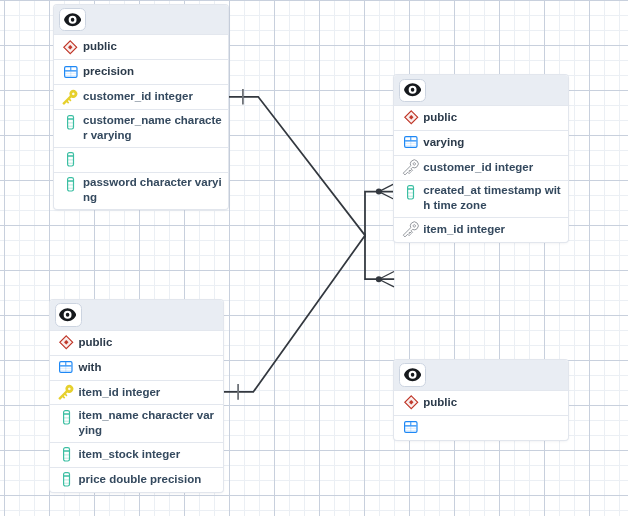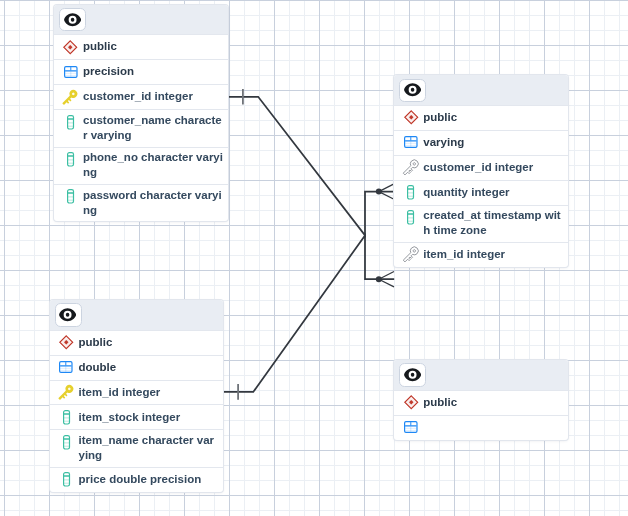--- a/index.html
+++ b/index.html
@@ -113,21 +113,20 @@
       <span class="lbl">customer_name character varying</span>
     </div>
     <div class="row">
       <span class="ico">
           <svg width="7.1" height="14.6" viewBox="0 0 7.1 14.6">
             <rect x="0.6" y="0.6" width="5.9" height="13.4" rx="1.75" fill="none" stroke="#3cbfa3" stroke-width="1.2"></rect>
             <path d="M0.75 4.0H6.35" stroke="#3cbfa3" stroke-width="1.3"></path>
             <path d="M0.75 7.9H6.35M0.75 11.2H6.35" stroke="#3cbfa3" stroke-width="1.0" opacity="0.35"></path>
           </svg>
         </span>
-      <span class="lbl">phone_no character varying</span>
     </div>
     <div class="row">
       <span class="ico">
           <svg width="7.1" height="14.6" viewBox="0 0 7.1 14.6">
             <rect x="0.6" y="0.6" width="5.9" height="13.4" rx="1.75" fill="none" stroke="#3cbfa3" stroke-width="1.2"></rect>
             <path d="M0.75 4.0H6.35" stroke="#3cbfa3" stroke-width="1.3"></path>
             <path d="M0.75 7.9H6.35M0.75 11.2H6.35" stroke="#3cbfa3" stroke-width="1.0" opacity="0.35"></path>
           </svg>
         </span>
       <span class="lbl">password character varying</span>
@@ -185,30 +184,20 @@
       <span class="lbl">customer_id integer</span>
     </div>
     <div class="row">
       <span class="ico">
           <svg width="7.1" height="14.6" viewBox="0 0 7.1 14.6">
             <rect x="0.6" y="0.6" width="5.9" height="13.4" rx="1.75" fill="none" stroke="#3cbfa3" stroke-width="1.2"></rect>
             <path d="M0.75 4.0H6.35" stroke="#3cbfa3" stroke-width="1.3"></path>
             <path d="M0.75 7.9H6.35M0.75 11.2H6.35" stroke="#3cbfa3" stroke-width="1.0" opacity="0.35"></path>
           </svg>
         </span>
-      <span class="lbl">quantity integer</span>
-    </div>
-    <div class="row">
-      <span class="ico">
-          <svg width="7.1" height="14.6" viewBox="0 0 7.1 14.6">
-            <rect x="0.6" y="0.6" width="5.9" height="13.4" rx="1.75" fill="none" stroke="#3cbfa3" stroke-width="1.2"></rect>
-            <path d="M0.75 4.0H6.35" stroke="#3cbfa3" stroke-width="1.3"></path>
-            <path d="M0.75 7.9H6.35M0.75 11.2H6.35" stroke="#3cbfa3" stroke-width="1.0" opacity="0.35"></path>
-          </svg>
-        </span>
       <span class="lbl">created_at timestamp with time zone</span>
     </div>
     <div class="row">
       <span class="ico">
           <svg width="14.4" height="14.4" viewBox="0 0 13.6 13.6">
             <g transform="rotate(-45 6.8 6.8)">
               <path d="M11.1 2.9 a3.75 3.75 0 1 1 0 7.5 a3.75 3.75 0 0 1 -3.6 -2.6 H5.6 v1.9 H4.1 v-1.9 H2.6 v1.9 H1.1 v-1.9 H-2.5 v-2.3 H7.5 a3.75 3.75 0 0 1 3.6 -2.6 z" fill="none" stroke="#90949a" stroke-width="0.85"></path>
               <circle cx="11.1" cy="6.65" r="1.15" fill="none" stroke="#90949a" stroke-width="0.8"></circle>
             </g>
           </svg>
@@ -247,52 +236,52 @@
     <div class="row bold">
       <span class="ico">
           <svg width="13.6" height="11.9" viewBox="0 0 13.6 11.9">
             <rect x="0.6" y="0.6" width="12.4" height="10.7" rx="1.35" fill="none" stroke="#1e88f5" stroke-width="1.2"></rect>
             <path d="M6.8 1.1V4.5" stroke="#1e88f5" stroke-width="1.0"></path>
             <path d="M1.1 4.85H12.5" stroke="#1e88f5" stroke-width="1.3"></path>
             <path d="M6.8 5.5V10.8" stroke="#1e88f5" stroke-width="0.9" opacity="0.22"></path>
             <path d="M1.2 7.4H12.4M1.2 9.5H12.4" stroke="#1e88f5" stroke-width="0.8" opacity="0.16"></path>
           </svg>
         </span>
-      <span class="lbl">double</span>
+      <span class="lbl">with</span>
     </div>
     <div class="row">
       <span class="ico">
           <svg width="14.4" height="14.4" viewBox="0 0 13.6 13.6">
             <g transform="rotate(-45 6.8 6.8)">
               <path d="M11.1 2.9 a3.75 3.75 0 1 1 0 7.5 a3.75 3.75 0 0 1 -3.6 -2.6 H5.6 v1.9 H4.1 v-1.9 H2.6 v1.9 H1.1 v-1.9 H-2.5 v-2.3 H7.5 a3.75 3.75 0 0 1 3.6 -2.6 z" fill="#e6d02d"></path>
               <circle cx="11.1" cy="6.65" r="1.25" fill="#fdfbe8"></circle>
             </g>
           </svg>
         </span>
       <span class="lbl">item_id integer</span>
     </div>
     <div class="row">
       <span class="ico">
           <svg width="7.1" height="14.6" viewBox="0 0 7.1 14.6">
             <rect x="0.6" y="0.6" width="5.9" height="13.4" rx="1.75" fill="none" stroke="#3cbfa3" stroke-width="1.2"></rect>
             <path d="M0.75 4.0H6.35" stroke="#3cbfa3" stroke-width="1.3"></path>
             <path d="M0.75 7.9H6.35M0.75 11.2H6.35" stroke="#3cbfa3" stroke-width="1.0" opacity="0.35"></path>
           </svg>
         </span>
+      <span class="lbl">item_name character varying</span>
+    </div>
+    <div class="row">
+      <span class="ico">
+          <svg width="7.1" height="14.6" viewBox="0 0 7.1 14.6">
+            <rect x="0.6" y="0.6" width="5.9" height="13.4" rx="1.75" fill="none" stroke="#3cbfa3" stroke-width="1.2"></rect>
+            <path d="M0.75 4.0H6.35" stroke="#3cbfa3" stroke-width="1.3"></path>
+            <path d="M0.75 7.9H6.35M0.75 11.2H6.35" stroke="#3cbfa3" stroke-width="1.0" opacity="0.35"></path>
+          </svg>
+        </span>
       <span class="lbl">item_stock integer</span>
-    </div>
-    <div class="row">
-      <span class="ico">
-          <svg width="7.1" height="14.6" viewBox="0 0 7.1 14.6">
-            <rect x="0.6" y="0.6" width="5.9" height="13.4" rx="1.75" fill="none" stroke="#3cbfa3" stroke-width="1.2"></rect>
-            <path d="M0.75 4.0H6.35" stroke="#3cbfa3" stroke-width="1.3"></path>
-            <path d="M0.75 7.9H6.35M0.75 11.2H6.35" stroke="#3cbfa3" stroke-width="1.0" opacity="0.35"></path>
-          </svg>
-        </span>
-      <span class="lbl">item_name character varying</span>
     </div>
     <div class="row">
       <span class="ico">
           <svg width="7.1" height="14.6" viewBox="0 0 7.1 14.6">
             <rect x="0.6" y="0.6" width="5.9" height="13.4" rx="1.75" fill="none" stroke="#3cbfa3" stroke-width="1.2"></rect>
             <path d="M0.75 4.0H6.35" stroke="#3cbfa3" stroke-width="1.3"></path>
             <path d="M0.75 7.9H6.35M0.75 11.2H6.35" stroke="#3cbfa3" stroke-width="1.0" opacity="0.35"></path>
           </svg>
         </span>
       <span class="lbl">price double precision</span>

